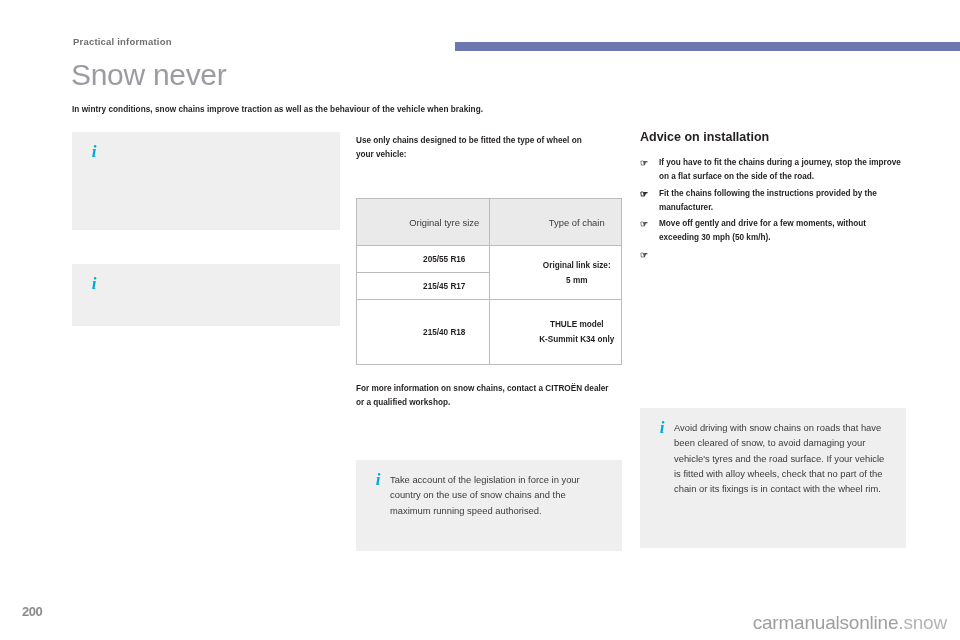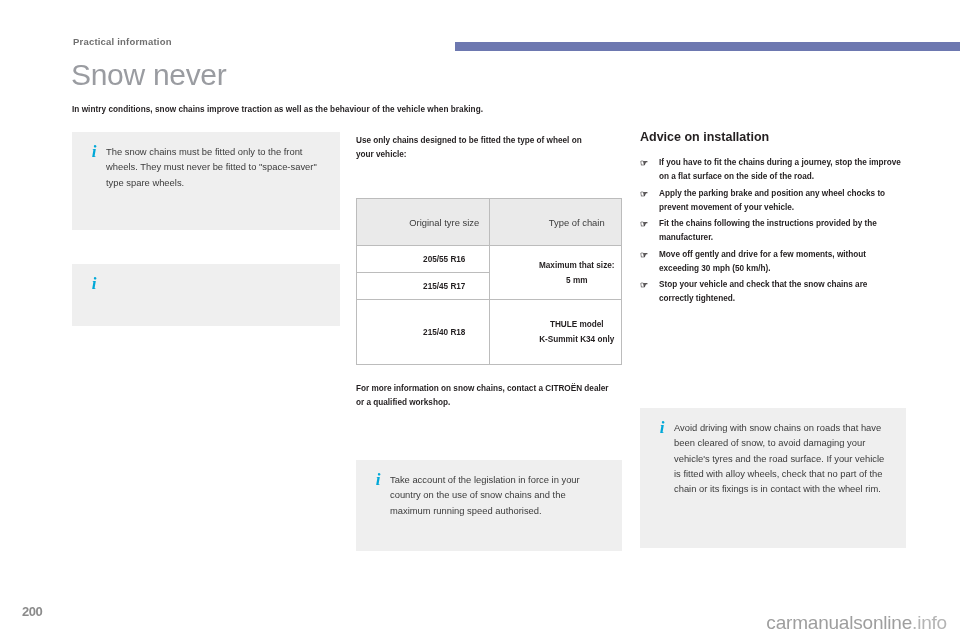--- a/index.html
+++ b/index.html
@@ -232,21 +232,20 @@
 
 <h1 class="doc-title">Snow never</h1>
 <div class="doc-subtitle">In wintry conditions, snow chains improve traction as well as the behaviour of the vehicle when braking.</div>
 
 <div class="columns">
 
   <div class="col col-left">
 
     <div class="infobox box-left-1">
       <div class="i-icon">i</div>
-      <div class="i-text">The snow chains must be fitted only to the front wheels. They must never be fitted to "space-saver" type spare wheels.</div>
     </div>
 
     <div class="infobox box-left-2">
       <div class="i-icon">i</div>
     </div>
 
   </div>
 
   <div class="col col-mid">
 
@@ -254,21 +253,21 @@
 
     <table class="chain-table">
       <tbody>
         <tr>
           <td class="th">Original tyre size</td>
           <td class="th">Type of chain</td>
         </tr>
         <tr>
           <td class="sz">205/55 R16</td>
           <td class="val" rowspan="2">
-            <span>Maximum that size:</span><br>
+            <span>Original link size:</span><br>
             <span>5 mm</span>
           </td>
         </tr>
         <tr>
           <td class="sz">215/45 R17</td>
         </tr>
         <tr>
           <td class="sz-tall">215/40 R18</td>
           <td class="val">
             <span>THULE model</span><br>
@@ -291,39 +290,37 @@
 
     <h2 class="section-head">Advice on installation</h2>
 
     <ul class="bullets">
       <li>
         <span class="arrow">☞</span>
         <span>If you have to fit the chains during a journey, stop the improve on a flat surface on the side of the road.</span>
       </li>
       <li>
         <span class="arrow">☞</span>
-        <span>Apply the parking brake and position any wheel chocks to prevent movement of your vehicle.</span>
       </li>
       <li>
         <span class="arrow">☞</span>
         <span>Fit the chains following the instructions provided by the manufacturer.</span>
       </li>
       <li>
         <span class="arrow">☞</span>
         <span>Move off gently and drive for a few moments, without exceeding 30 mph (50 km/h).</span>
       </li>
       <li>
         <span class="arrow">☞</span>
-        <span>Stop your vehicle and check that the snow chains are correctly tightened.</span>
       </li>
     </ul>
 
     <div class="infobox box-right-1">
       <div class="i-icon">i</div>
       <div class="i-text">Avoid driving with snow chains on roads that have been cleared of snow, to avoid damaging your vehicle's tyres and the road surface. If your vehicle is fitted with alloy wheels, check that no part of the chain or its fixings is in contact with the wheel rim.</div>
     </div>
 
   </div>
 
 </div>
 
 <div class="page-number">200</div>
-<div class="watermark"><span>carmanualsonline</span><span class="tld">.info</span></div>
+<div class="watermark"><span>carmanualsonline</span><span class="tld">.snow</span></div>
 
 </body></html>

